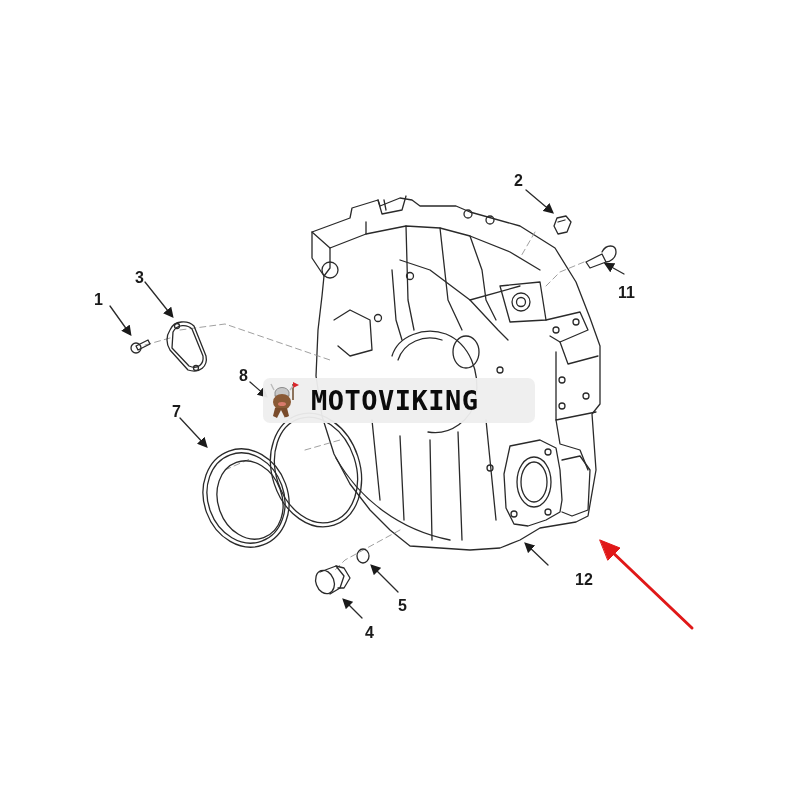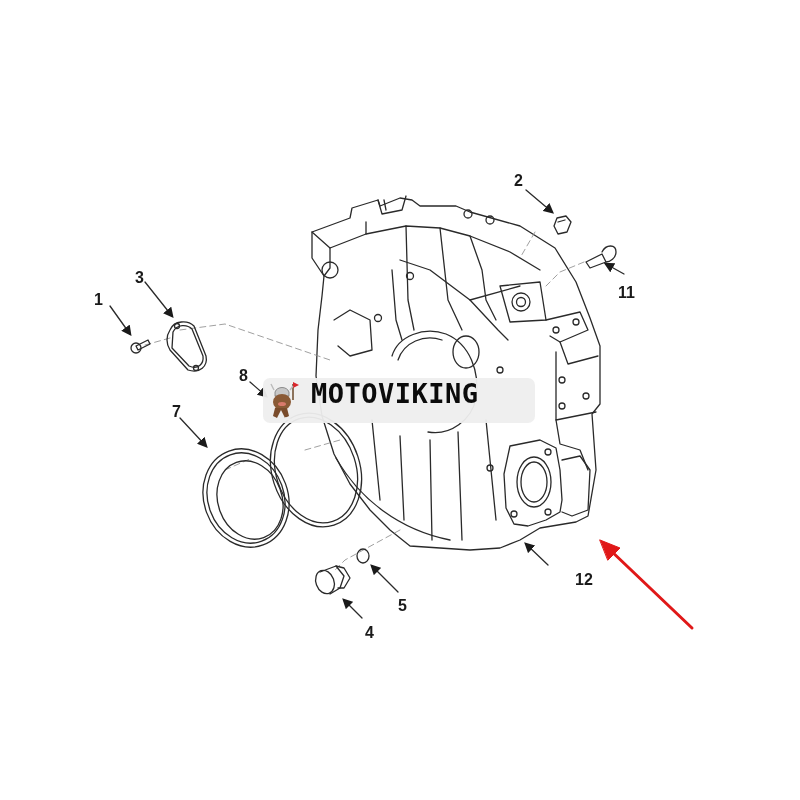--- a/index.html
+++ b/index.html
@@ -3,21 +3,21 @@
   <meta charset="utf-8">
   <style>
     html, body { margin: 0; padding: 0; background: #ffffff; }
     body { width: 800px; height: 800px; position: relative; overflow: hidden;
       font-family: "Liberation Sans", sans-serif; }
     .canvas { position: absolute; left: 0; top: 0; width: 800px; height: 800px; }
     svg.drawing { position: absolute; left: 0; top: 0; }
     .callout { position: absolute; font-family: "Liberation Sans", sans-serif;
       font-weight: bold; font-size: 16px; color: #1a1a1a; line-height: 1; }
     .watermark { position: absolute; left: 263px; top: 378px; width: 272px; height: 45px;
-      background: rgba(238,238,238,0.95); border-radius: 7px; display: flex; align-items: flex-start; }
+      background: rgba(238,238,238,0.95); border-radius: 7px; display: flex; align-items: center; }
     .wm-logo { width: 46px; height: 45px; position: relative; }
     .wm-text { font-family: "DejaVu Sans Mono", monospace; font-weight: bold; font-size: 27px;
       letter-spacing: 0.5px; color: #0b0b0b; margin-left: 2px; }
   </style>
 </head>
 <body>
 
 <div class="canvas">
 
   <svg class="drawing" width="800" height="800" viewBox="0 0 800 800" fill="none" stroke="#2a2a2a" stroke-width="1.3" stroke-linejoin="round" stroke-linecap="round">

